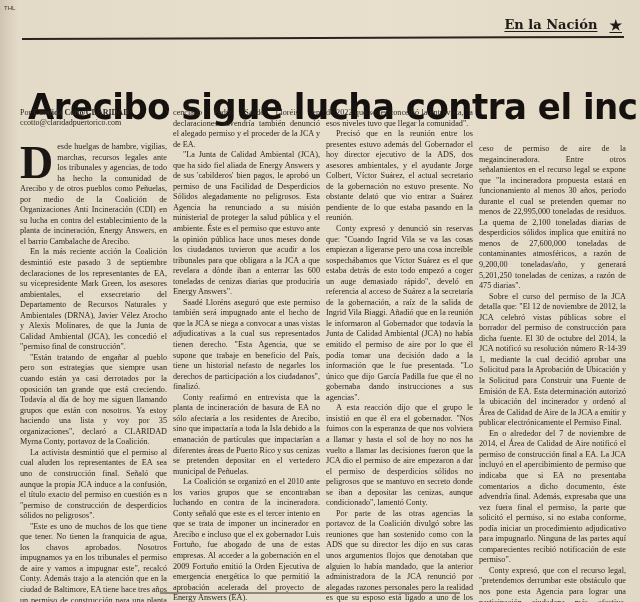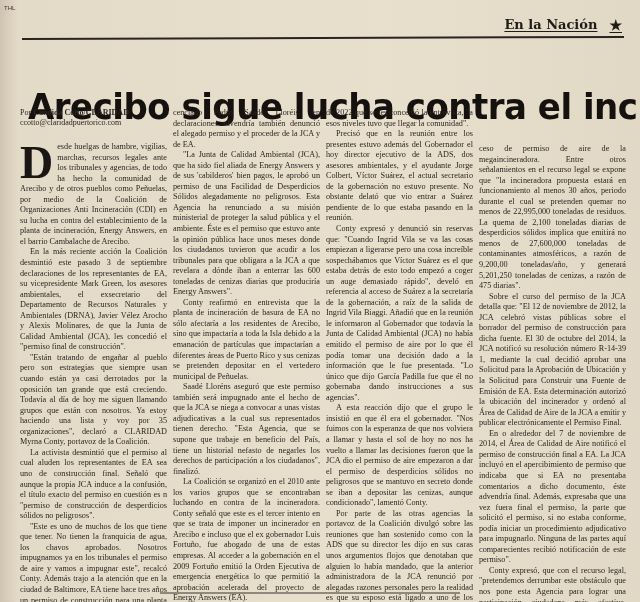--- a/index.html
+++ b/index.html
@@ -68,22 +68,22 @@
     <p>En la más reciente acción la Coalición desmintió este pasado 3 de septiembre declaraciones de los representantes de EA, su vicepresidente Mark Green, los asesores ambientales, el exsecretario del Departamento de Recursos Naturales y Ambientales (DRNA), Javier Vélez Arocho y Alexis Molinares, de que la Junta de Calidad Ambiental (JCA), les concedió el "permiso final de construcción".</p>
     <p>"Están tratando de engañar al pueblo pero son estrategias que siempre usan cuando están ya casi derrotados por la oposición tan grande que está creciendo. Todavía al día de hoy me siguen llamando grupos que están con nosotros. Ya estoy haciendo una lista y voy por 35 organizaciones", declaró a CLARIDAD Myrna Conty, portavoz de la Coalición.</p>
     <p>La activista desmintió que el permiso al cual aluden los representantes de EA sea uno de construcción final. Señaló que aunque la propia JCA induce a la confusión, el título exacto del permiso en cuestión es n "permiso de construcción de desperdicios sólidos no peligrosos".</p>
     <p>"Este es uno de muchos de los que tiene que tener. No tienen la franquicia de agua, los chavos aprobados. Nosotros impugnamos ya en los tribunales el permiso de aire y vamos a impugnar este", recalcó Conty. Además trajo a la atención que en la ciudad de Baltimore, EA tiene hace tres años un permiso de construcción para una planta de incineración y "todavía no han podido poner ni una piedra porque no tiene los chavos".</p>
 
   </div>
 
   <div class="col">
     <p class="noindent">cenciado Pedro Saadé Lloréis, en declaraciones advendría también denunció el alegado permiso y el proceder de la JCA y de EA.</p>
     <p>"La Junta de Calidad Ambiental (JCA), que ha sido fiel aliada de Energy Answers y de sus 'cabilderos' bien pagos, le aprobó un permiso de una Facilidad de Desperdicios Sólidos alegadamente no peligrosos. Esta Agencia ha renunciado a su misión ministerial de proteger la salud pública y el ambiente. Éste es el permiso que estuvo ante la opinión pública hace unos meses donde los ciudadanos tuvieron que acudir a los tribunales para que obligara a la JCA a que revelara a dónde iban a enterrar las 600 toneladas de cenizas diarias que produciría Energy Answers".</p>
+    <p>Saadé Lloréns aseguró que este permiso también será impugnado ante el hecho de que la JCA se niega a convocar a unas vistas adjudicativas a la cual sus representados tienen derecho. "Esta Agencia, que se supone que trabaje en beneficio del País, tiene un historial nefasto de negarles los derechos de participación a los ciudadanos", finalizó.</p>
     <p>Conty reafirmó en entrevista que la planta de incineración de basura de EA no sólo afectaría a los residentes de Arecibo, sino que impactaría a toda la Isla debido a la emanación de partículas que impactarían a diferentes áreas de Puerto Rico y sus cenizas se pretenden depositar en el vertedero municipal de Peñuelas.</p>
-    <p>Saadé Lloréns aseguró que este permiso también será impugnado ante el hecho de que la JCA se niega a convocar a unas vistas adjudicativas a la cual sus representados tienen derecho. "Esta Agencia, que se supone que trabaje en beneficio del País, tiene un historial nefasto de negarles los derechos de participación a los ciudadanos", finalizó.</p>
     <p>La Coalición se organizó en el 2010 ante los varios grupos que se encontraban luchando en contra de la incineradora. Conty señaló que este es el tercer intento en que se trata de imponer un incinerador en Arecibo e incluso que el ex gobernador Luis Fortuño, fue abogado de una de estas empresas. Al acceder a la gobernación en el 2009 Fortuño emitió la Orden Ejecutiva de emergencia energética lo que permitió la aprobación acelerada del proyecto de Energy Answers (EA).</p>
 
   </div>
 
   <div class="col">
     <p class="noindent">de 2022 que se les concedió la entrevista, "a esos niveles tuvo que llegar la comunidad".</p>
     <p>Precisó que en la reunión entre los presentes estuvo además del Gobernador el hoy director ejecutivo de la ADS, dos asesores ambientales, y el ayudante Jorge Colbert, Víctor Suárez, el actual secretario de la gobernación no estuvo presente. No obstante delató que vio entrar a Suárez pendiente de lo que estaba pasando en la reunión.</p>
     <p>Conty expresó y denunció sin reservas que: "Cuando Ingrid Vila se va las cosas empiezan a ligerarse pero una cosa increíble sospechábamos que Víctor Suárez es el que estaba detrás de esto todo empezó a coger un auge demasiado rápido", develó en referencia al acceso de Suárez a la secretaría de la gobernación, a raíz de la salida de Ingrid Vila Biaggi. Añadió que en la reunión le informaron al Gobernador que todavía la Junta de Calidad Ambiental (JCA) no había emitido el permiso de aire por lo que él podía tomar una decisión dado a la información que le fue presentada. "Lo único que dijo García Padilla fue que él no gobernaba dando instrucciones a sus agencias".</p>
     <p>A esta reacción dijo que el grupo le insistió en que él era el gobernador. "Nos fuimos con la esperanza de que nos volviera a llamar y hasta el sol de hoy no nos ha vuelto a llamar las decisiones fueron que la JCA dio el permiso de aire empezaron a dar el permiso de desperdicios sólidos no peligrosos que se mantuvo en secreto donde se iban a depositar las cenizas, aunque condicionado", lamentó Conty.</p>
     <p>Por parte de las otras agencias la portavoz de la Coalición divulgó sobre las reuniones que han sostenido como con la ADS que su director les dijo en sus caras unos argumentos flojos que denotaban que alguien lo había mandado, que la anterior administradora de la JCA renunció por alegadas razones personales pero la realidad es que su esposo está ligado a uno de los bufetes de EA y hasta el Departamento de Salud hizo una carta de dos páginas sobre la DIA favoreciendo el proyecto. Afirmó que con la actual administración ninguna agencia a excepción del Departamento de Recursos Naturales y Ambientales (DRNA) ha querido revisar sus permisos.</p>

